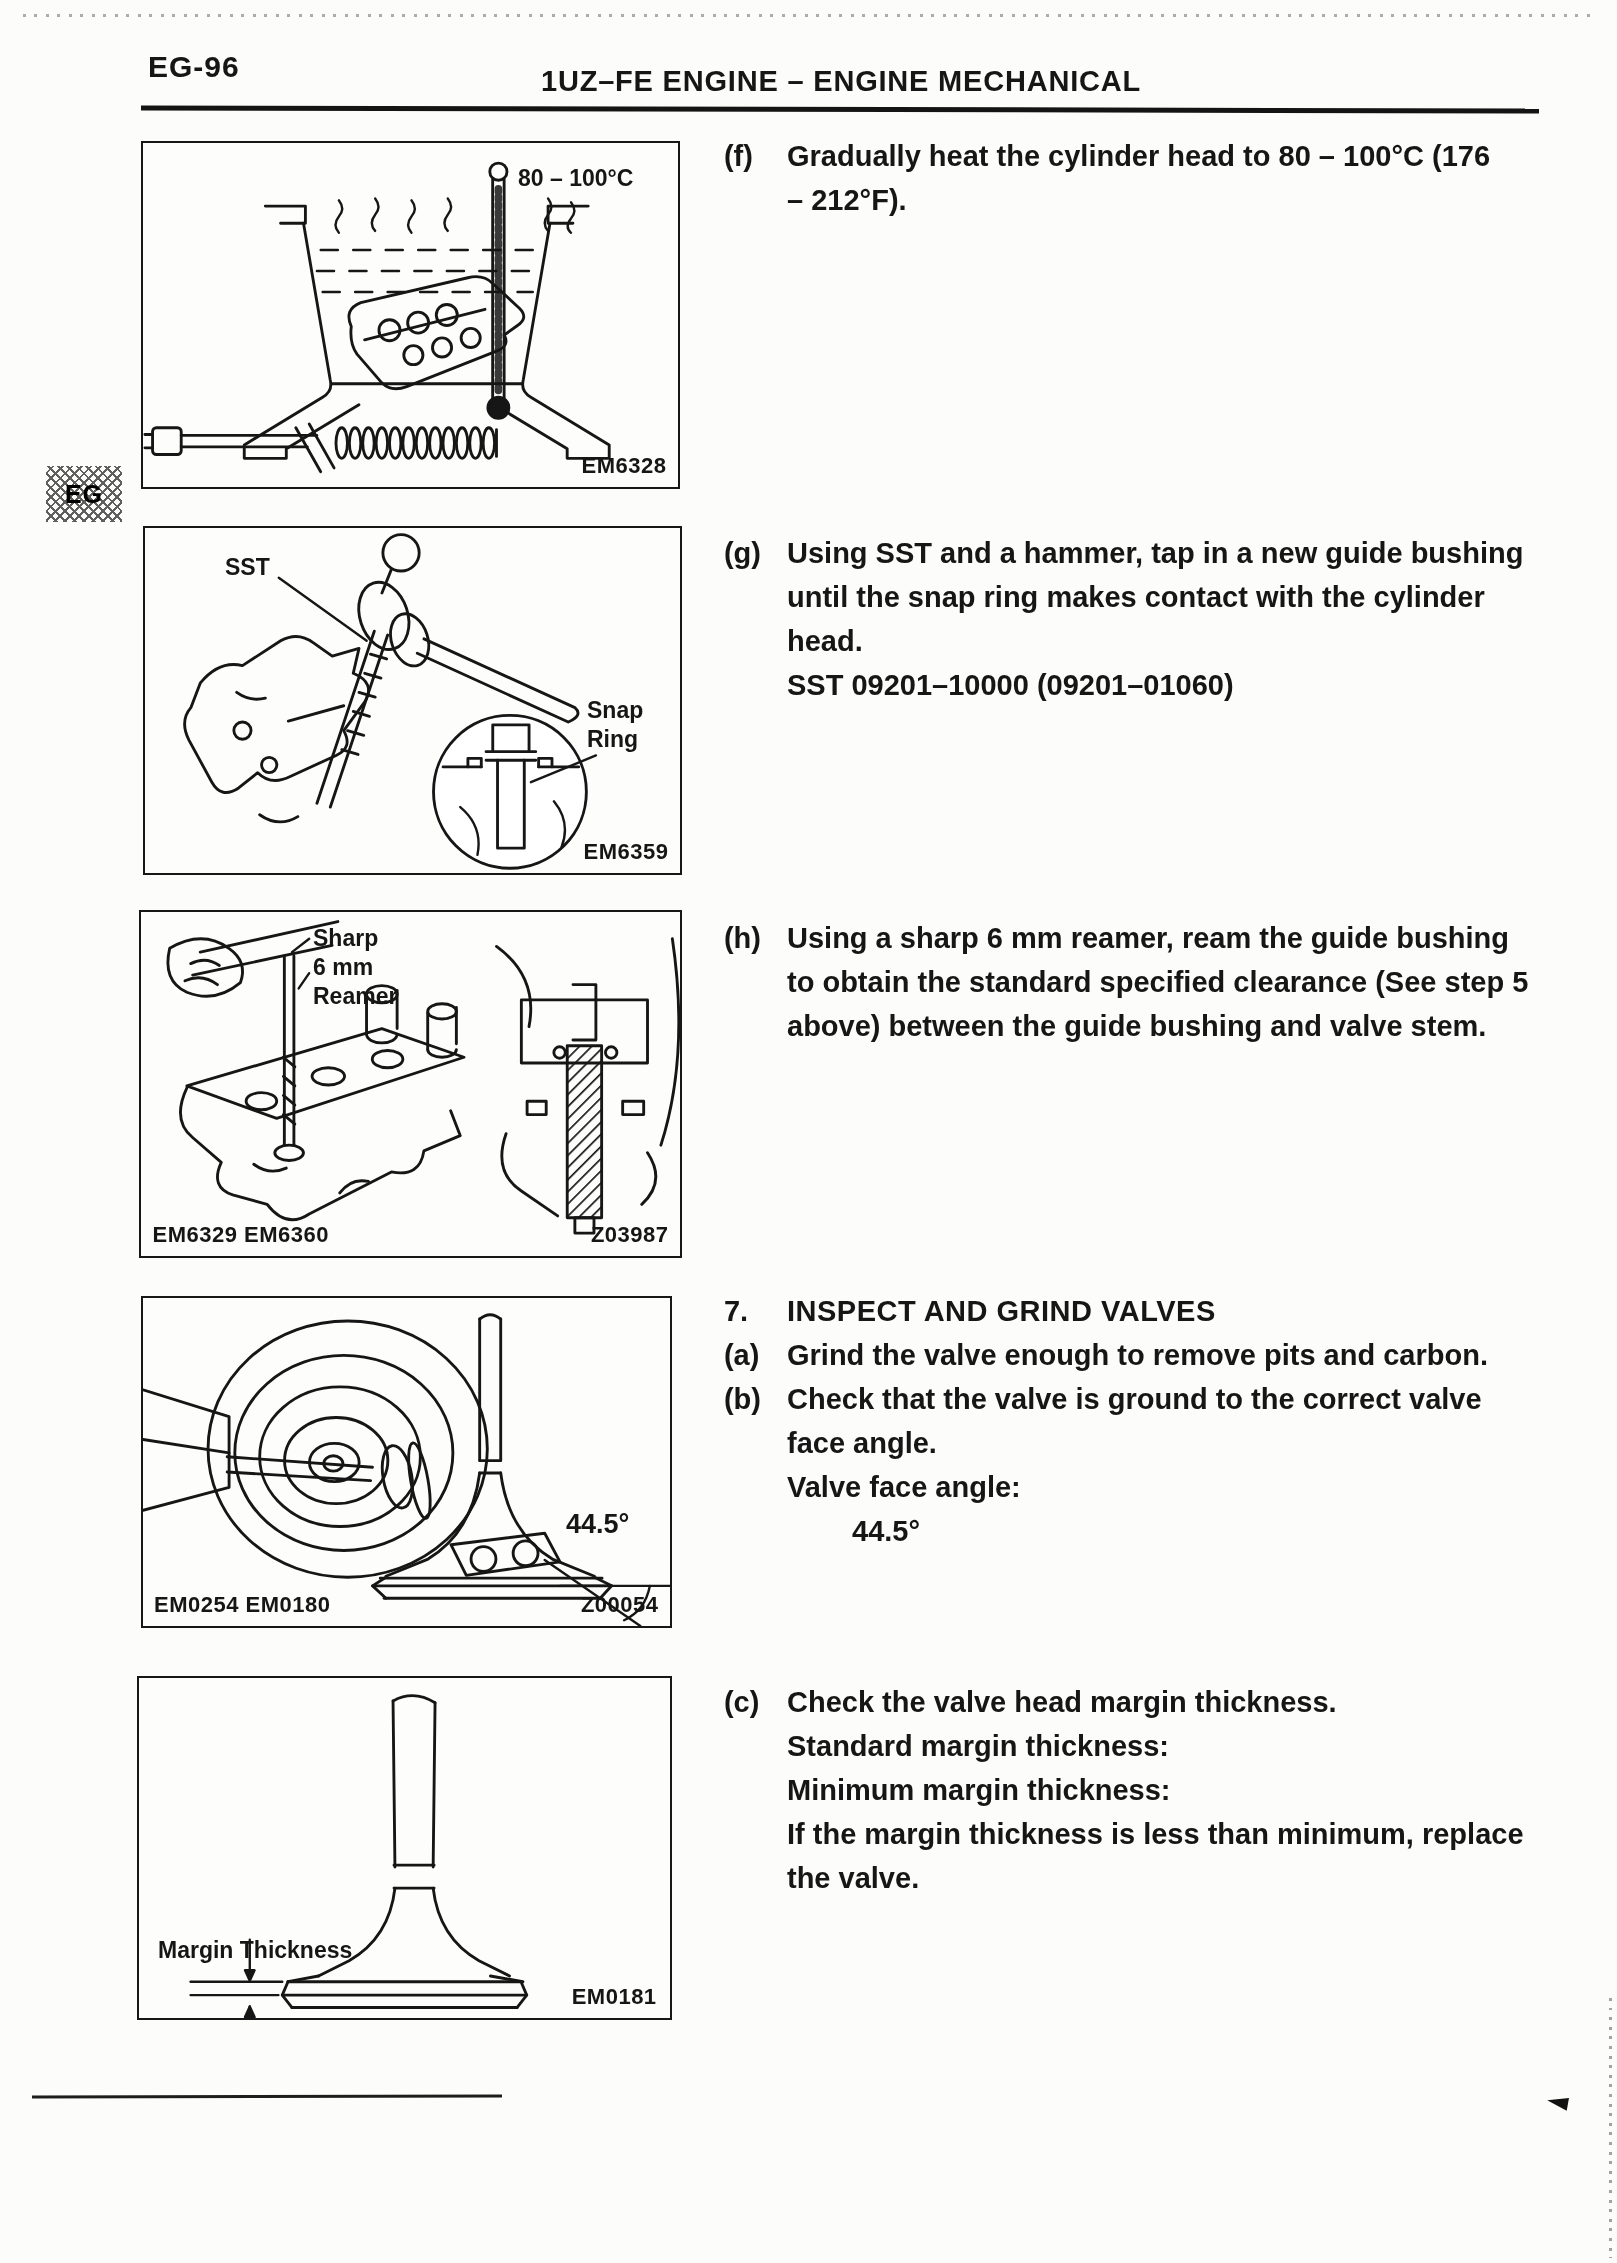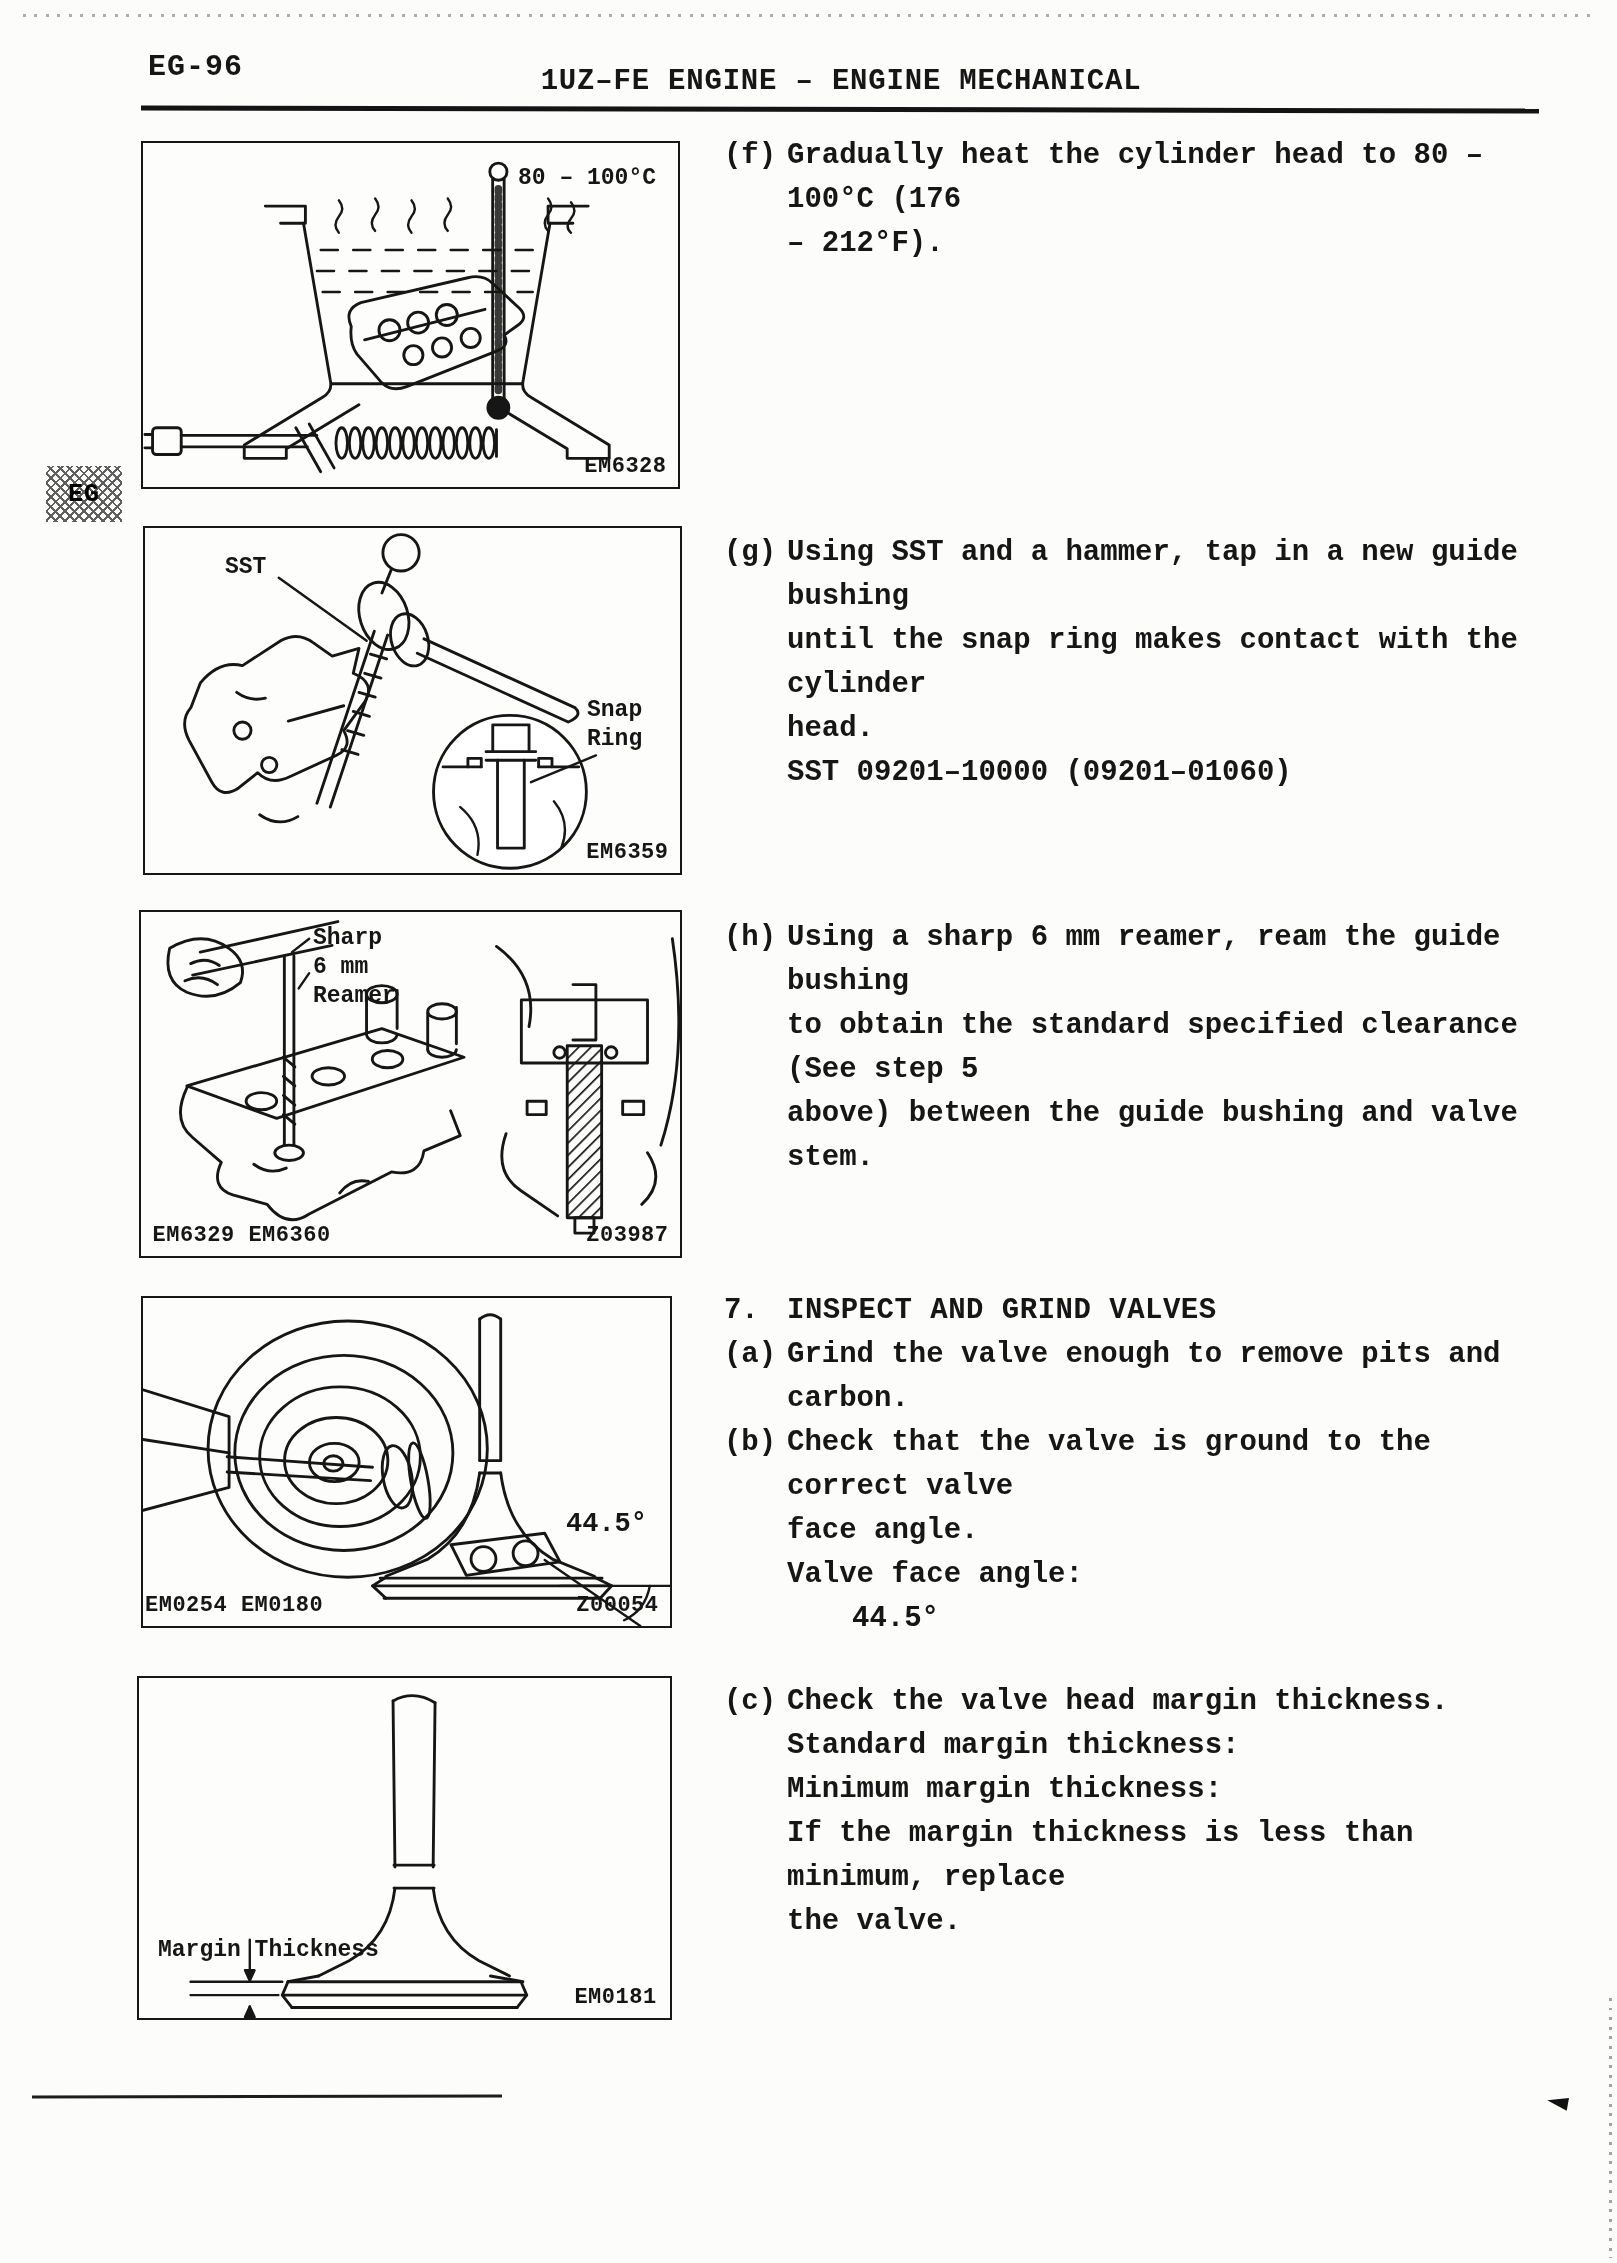--- a/index.html
+++ b/index.html
@@ -1,18 +1,18 @@
 <!DOCTYPE html>
 <html><head>
 <meta charset="utf-8">
 <style>
   html,body{margin:0;padding:0;background:#e8e8e4;}
   .sheet{
     position:relative;width:1617px;height:2264px;background:#fcfcfa;
-    font-family:Liberation Mono, monospace;color:#161616;overflow:hidden;
+    font-family:Liberation Sans, sans-serif;color:#161616;overflow:hidden;
   }
   
   .top-speckle{position:absolute;left:23px;right:23px;top:14.3px;height:2.9px;
     background:repeating-linear-gradient(90deg,#4a4a4a 0 2.9px,transparent 2.9px 11.5px);opacity:.45;}
   .right-dots{position:absolute;right:4.8px;top:1998px;bottom:5.7px;width:2.9px;
     background:repeating-linear-gradient(180deg,#4a4a4a 0 2.9px,transparent 2.9px 9.6px);opacity:.5;}
   .bottom-line{position:absolute;left:32px;top:2095px;width:470px;height:2.9px;background:#1d1d1d;transform:rotate(-.15deg);}
   .arrow-smudge{position:absolute;left:1547px;top:2096px;width:0;height:0;
     border-right:21px solid #111;border-top:6.7px solid transparent;border-bottom:7.6px solid transparent;transform:rotate(10deg);}
   
@@ -258,21 +258,21 @@
           <path d="M254,292 l-14,9 14,13 M472,292 l18,9 -12,13"></path>
         </g>
         <g stroke-width="2.5">
           <path d="M436,301 H551"></path>
           <path d="M420,274 L520,343"></path>
           <path d="M530,301 q-5,26 -27,36"></path>
         </g>
       </g>
     </svg>
     <div class="fig-label" style="left:423px;top:212px;font-size:27px;">44.5°</div>
-    <div class="fig-code" style="left:2px;bottom:7.6px;">EM0254 EM0180</div>
+    <div class="fig-code" style="left:11px;bottom:7.6px;">EM0254 EM0180</div>
     <div class="fig-code" style="right:11.5px;bottom:7.6px;">Z00054</div>
   </div>
 
   <div class="figure-box" id="fig5">
     <svg viewBox="0 0 556 356" preserveAspectRatio="none">
       <g fill="none" stroke="#161616" stroke-width="3" stroke-linecap="round" stroke-linejoin="round">
         <g>
           <path d="M266,24 q22,-12 44,2"></path>
           <path d="M266,24 l2,174 M310,26 l-2,172"></path>
           <path d="M267,196 h42 M267,220 h42"></path>

